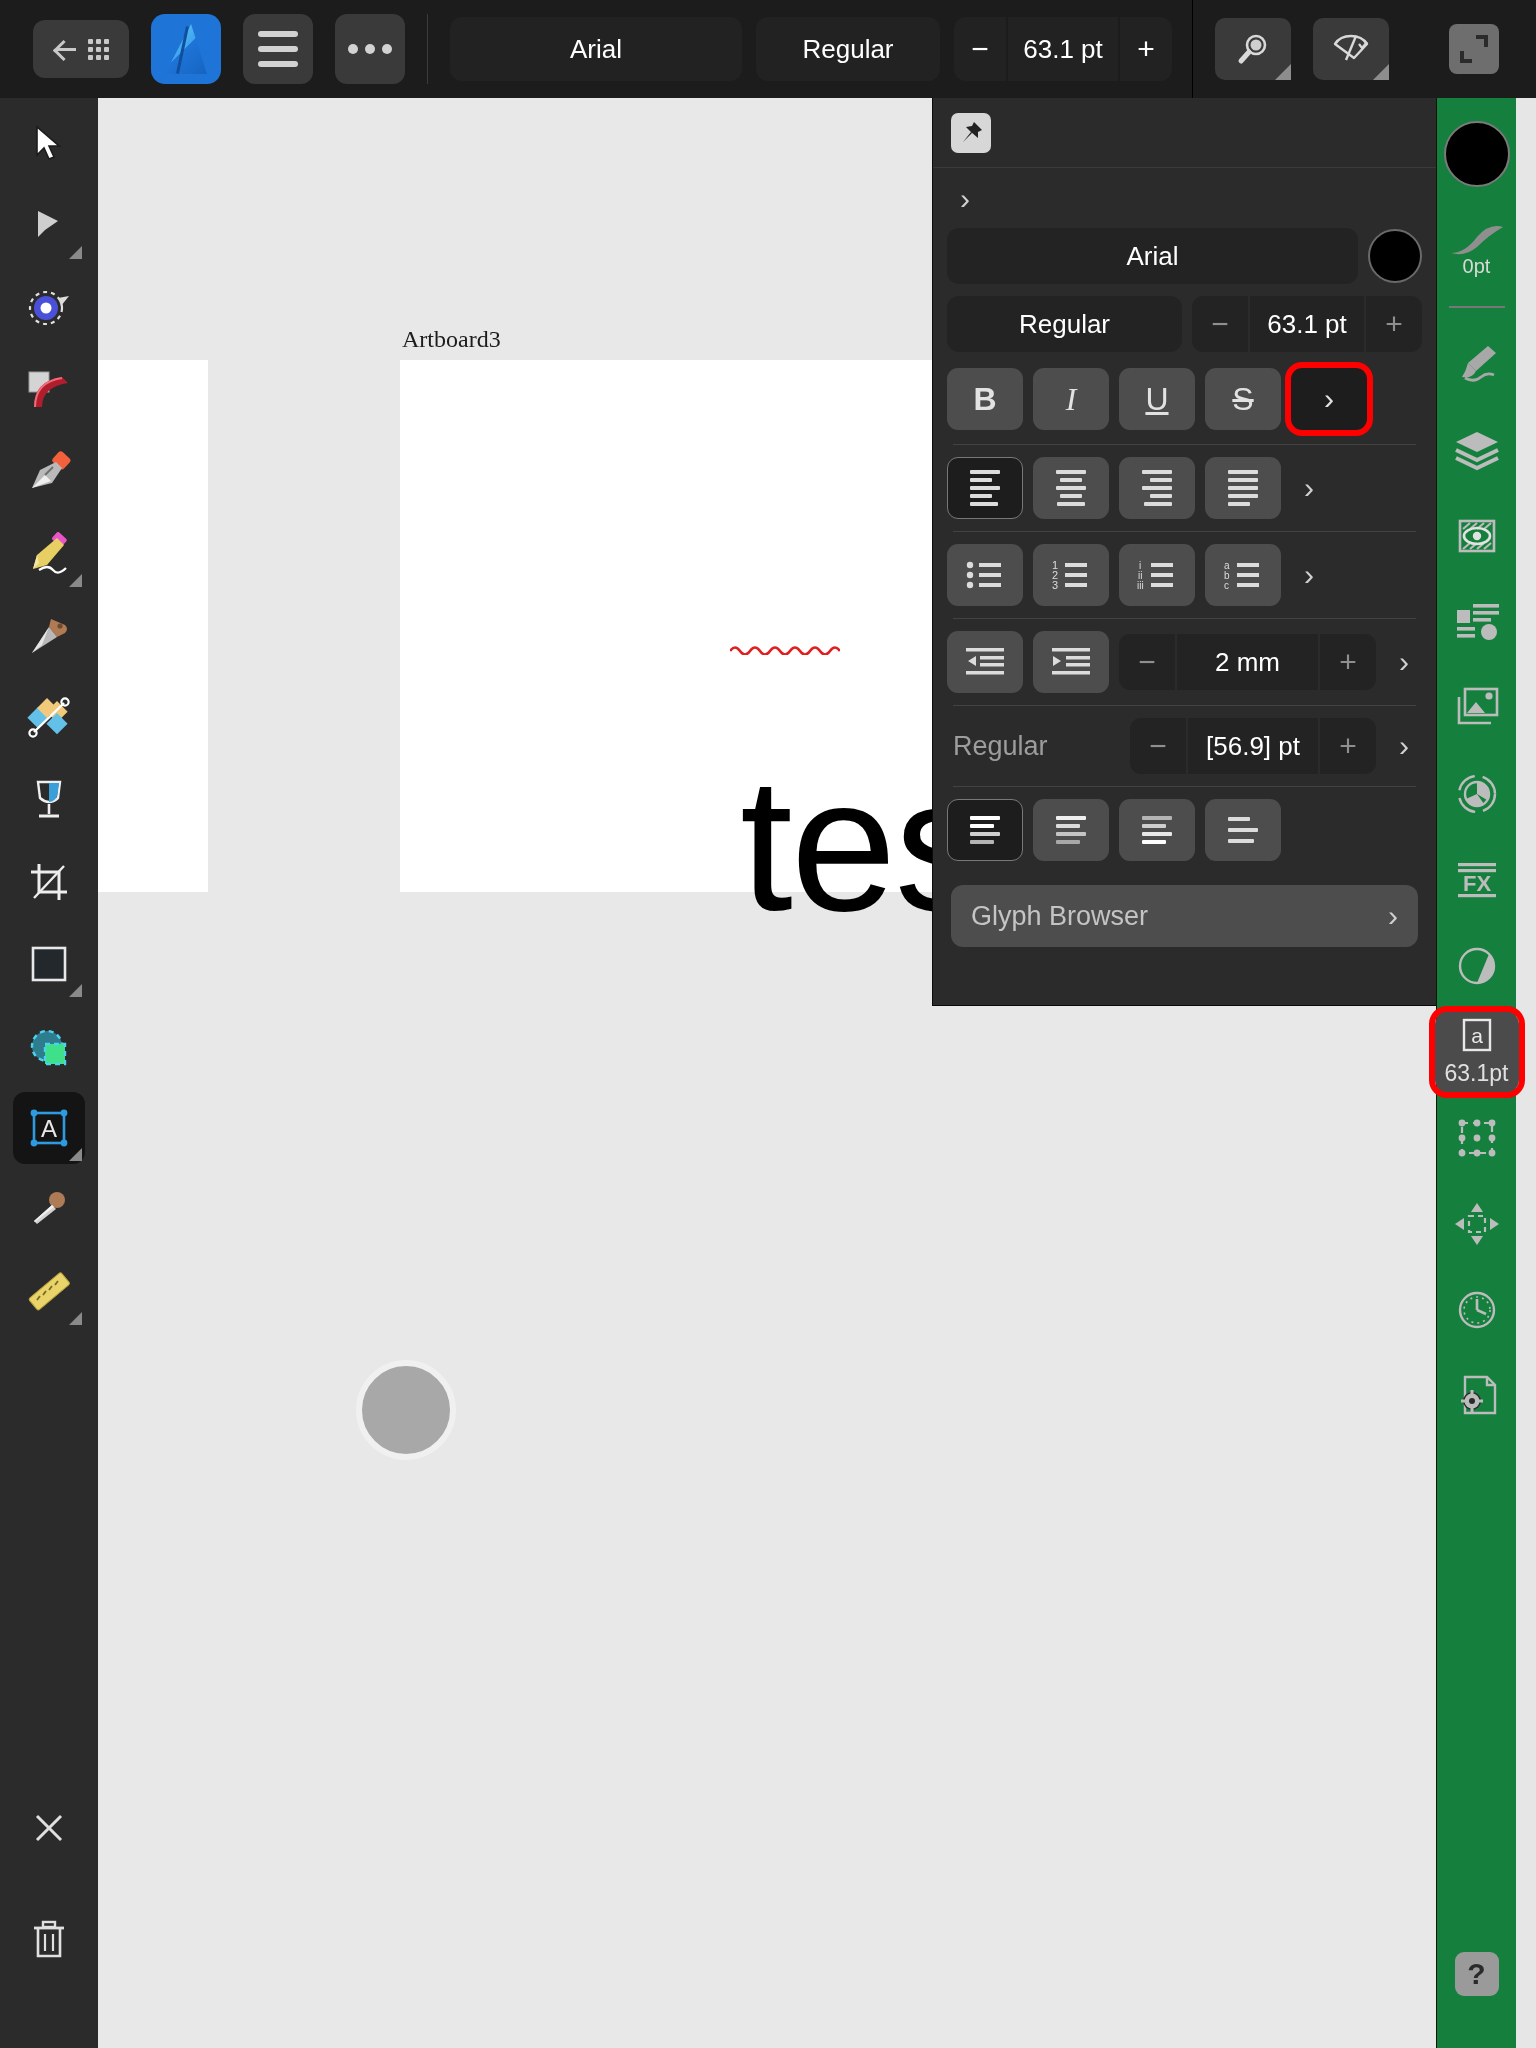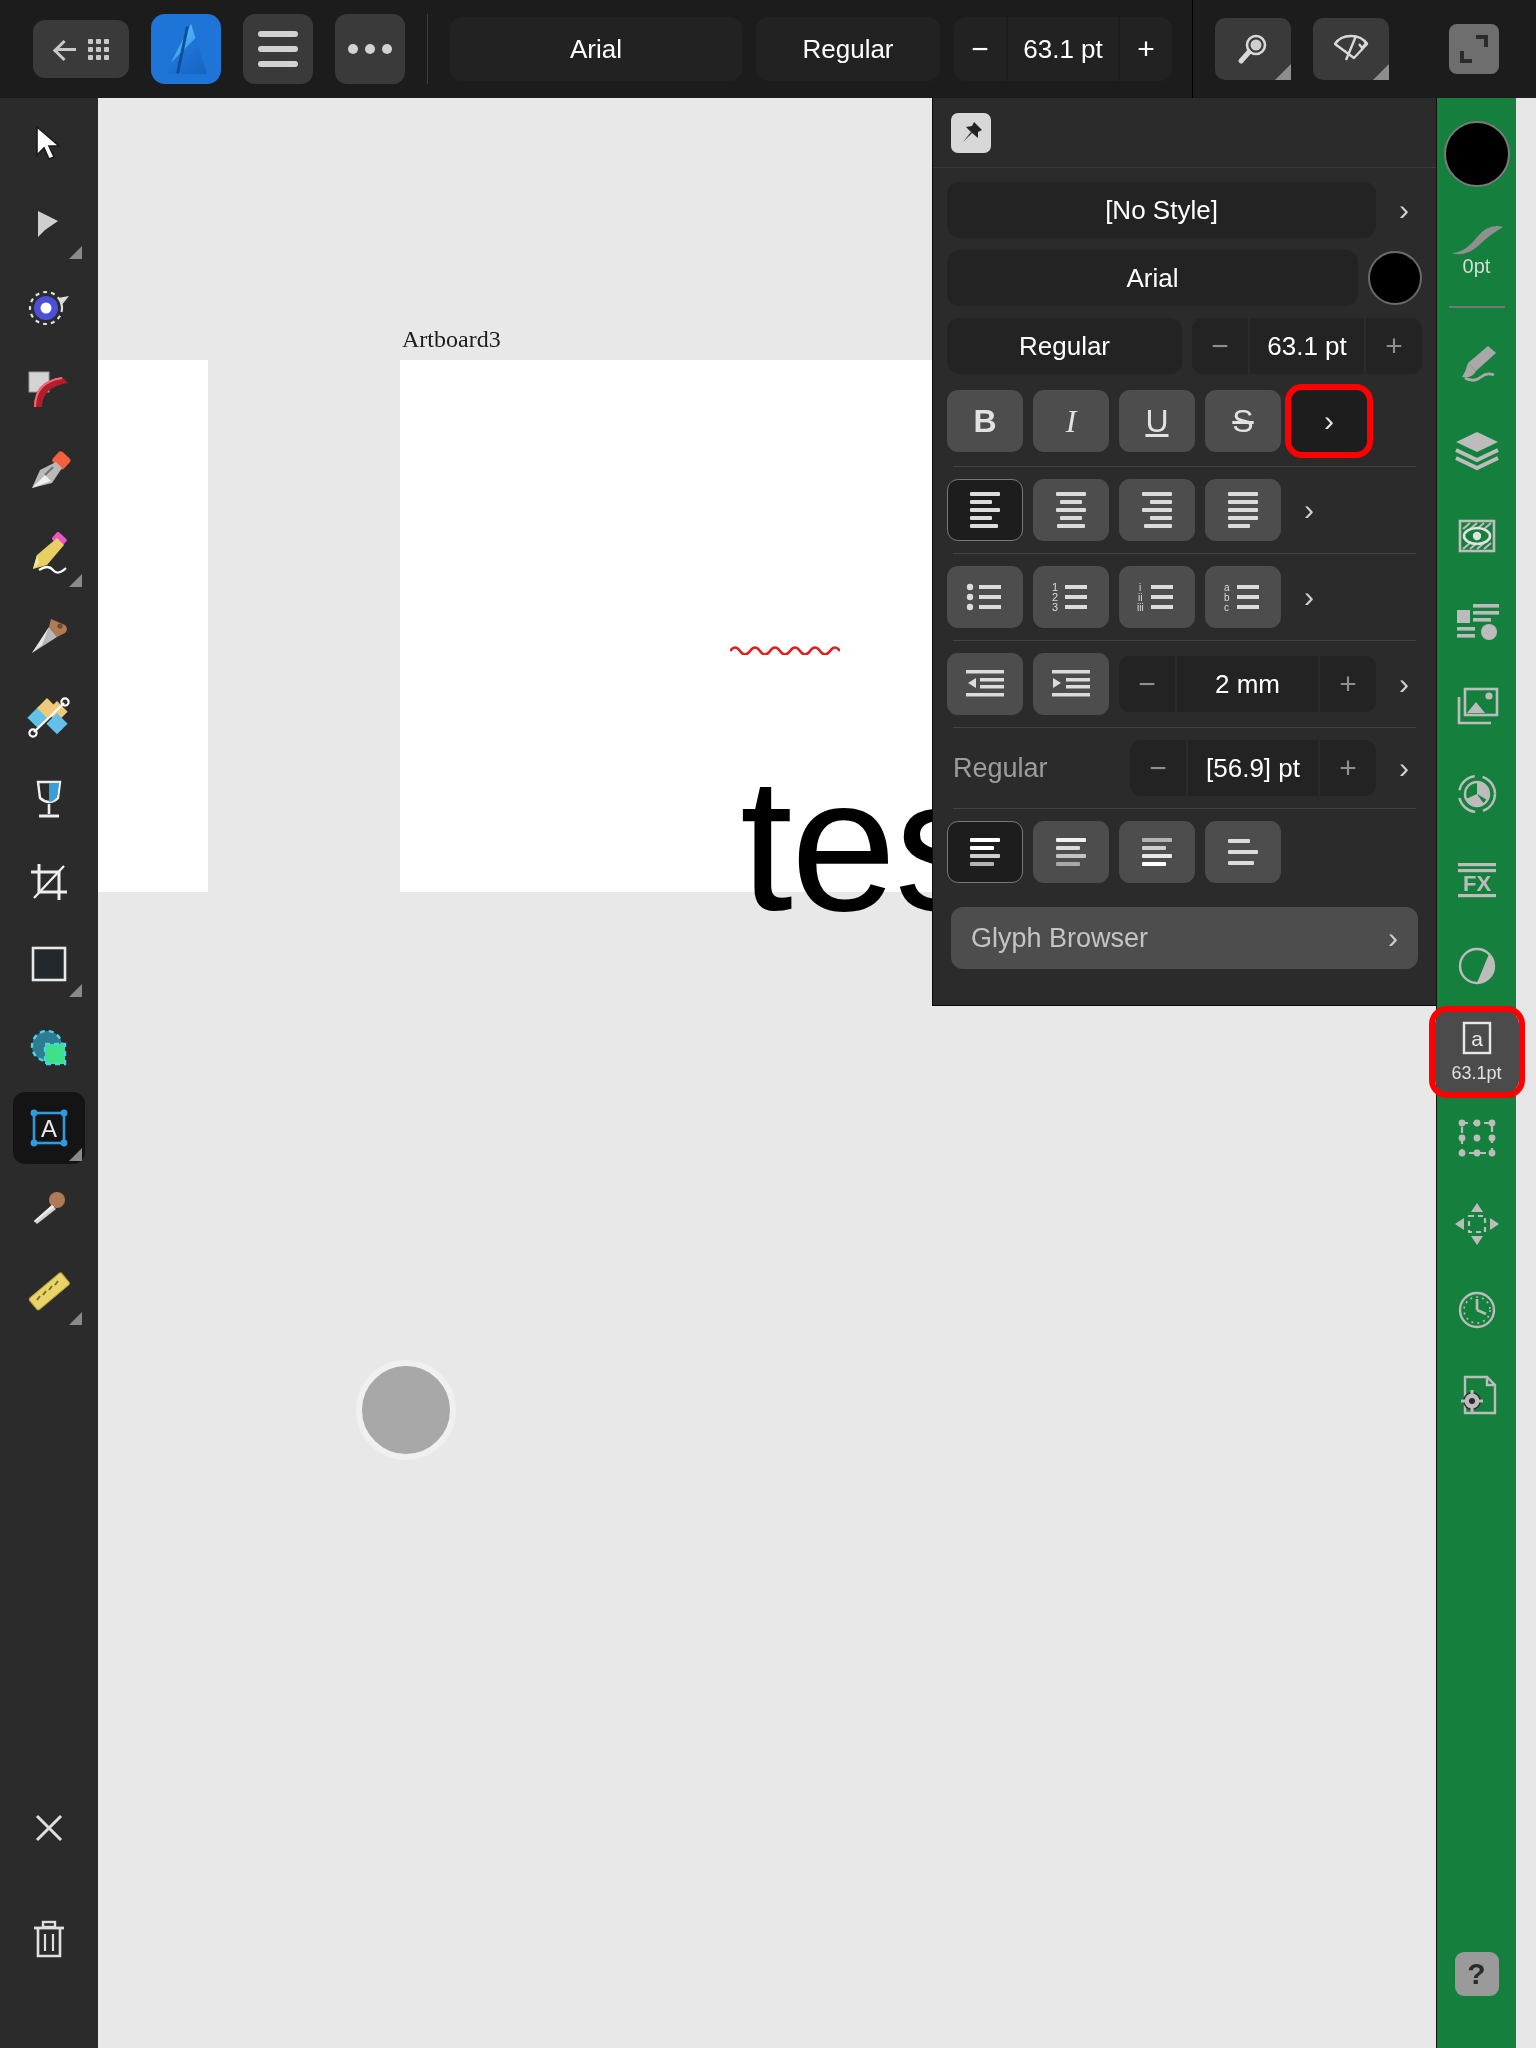--- a/index.html
+++ b/index.html
@@ -177,21 +177,21 @@
     background:#15803d; display:flex; flex-direction:column; align-items:center;
     border-left:1px solid #111;
   }
   .rb-item{
     width:84px; height:80px; margin-top:6px; border-radius:12px;
     display:flex; flex-direction:column; align-items:center; justify-content:center;
     position:relative;
   }
   .rb-sep{ width:56px; height:2px; background:#777; margin:10px 0;}
   #rb-textsize{ background:#4b4b4b; outline:6px solid #ff0000;}
-  .rb-label{ font-size:18px; color:#e0e0e0; margin-top:6px;}
+  .rb-label{ font-size:23px; color:#e0e0e0; margin-top:6px;}
   #rb-stroke-label{ font-size:20px; color:#d9d9d9; margin-top:-4px;}
   #helpbtn{
     position:absolute; bottom:52px; width:44px; height:44px; border-radius:9px;
     background:#9a9a9a; display:flex; align-items:center; justify-content:center;
     color:#2b2b2b; font-size:30px; font-weight:bold;
   }
 </style>
 </head>
 <body>
 
@@ -440,21 +440,20 @@
 
   <div id="tp-header">
     <span id="pin">
       <svg width="26" height="26" viewBox="0 0 26 26">
         <path d="M16 2 L24 10 L20 12 L20 18 L13 12 L5 22 L14 13 L8 7 L14 6 Z" fill="#222"></path>
       </svg>
     </span>
   </div>
 
   <div class="tp-row" style="margin-top:14px;">
-    <div class="pill" style="flex:1;">[No Style]</div>
     <div class="chev">›</div>
   </div>
 
   <div class="tp-row" style="margin-top:12px;">
     <div class="pill" style="flex:1;">Arial</div>
     <div class="swatch"></div>
   </div>
 
   <div class="tp-row" style="margin-top:12px;">
     <div class="pill" style="flex:1;">Regular</div>

